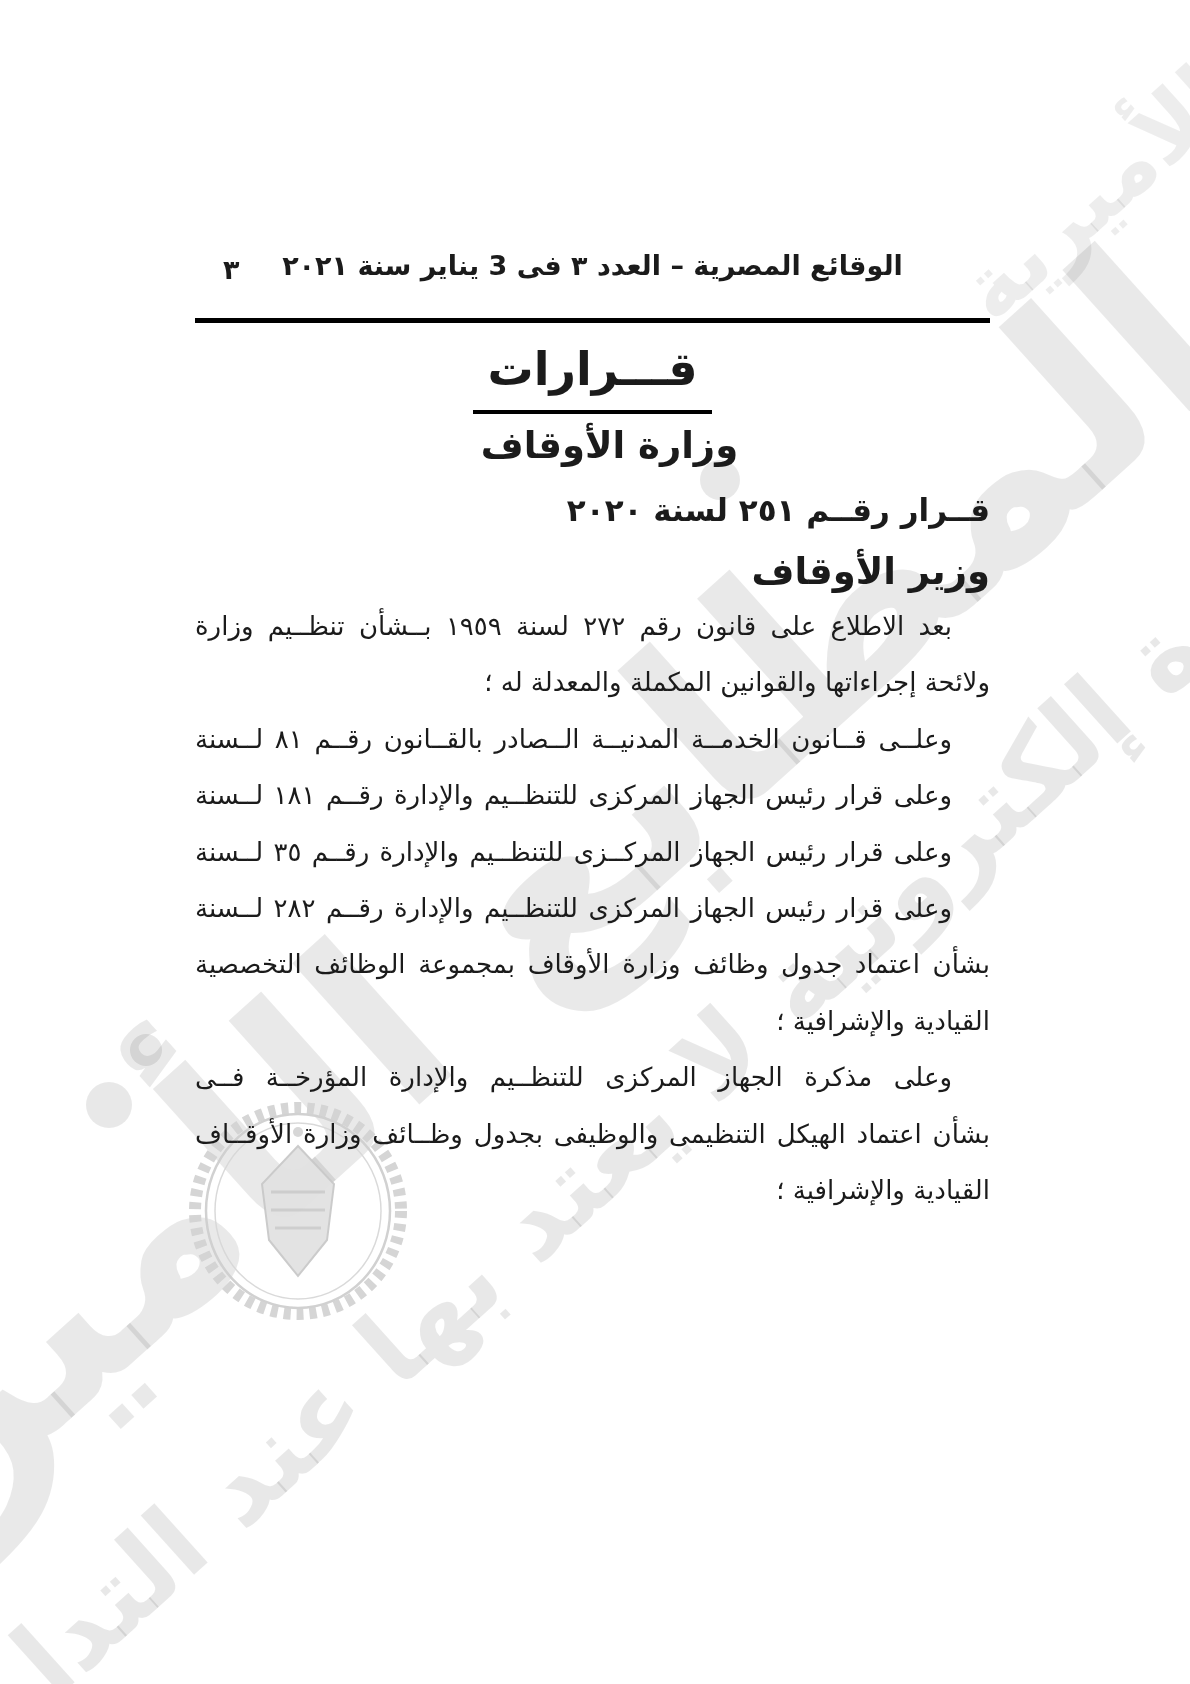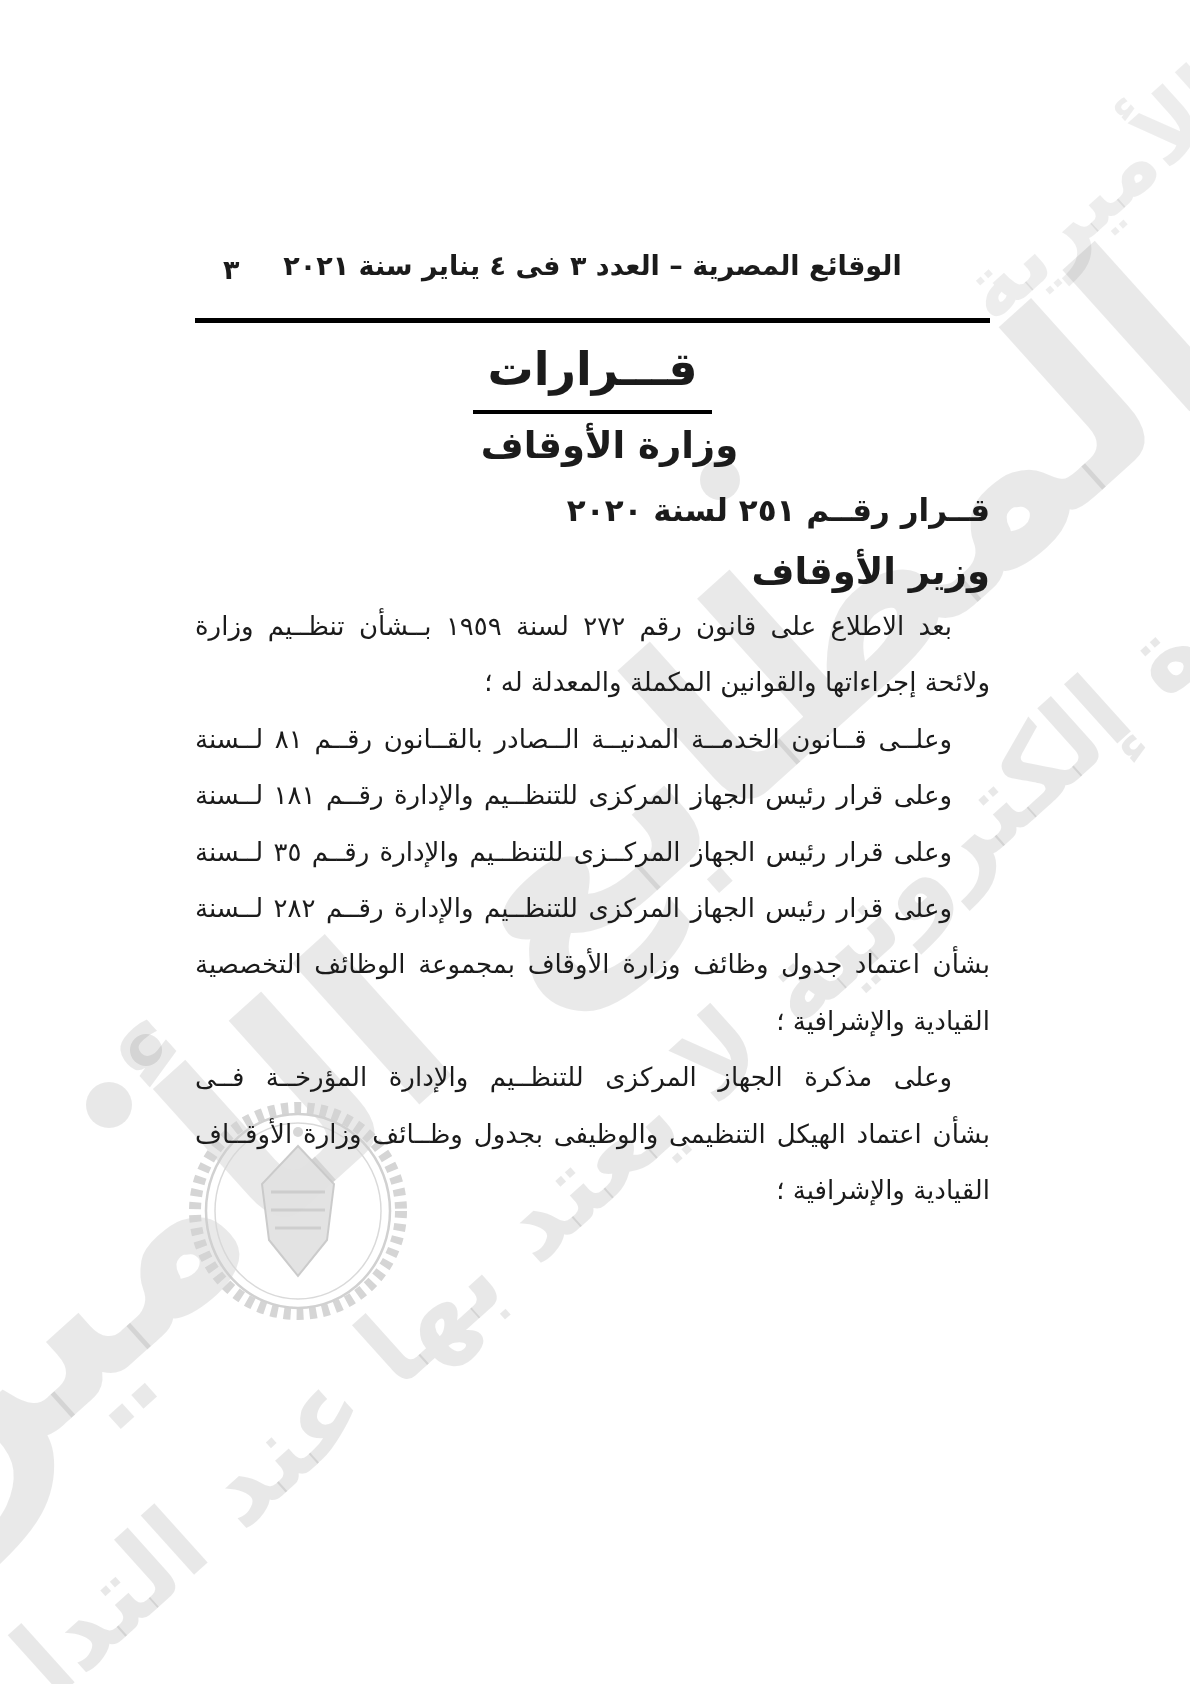--- a/index.html
+++ b/index.html
@@ -68,21 +68,21 @@
       <line x1="88" y1="122" x2="142" y2="122" stroke="#cccccc" stroke-width="3"></line>
       <line x1="92" y1="140" x2="138" y2="140" stroke="#cccccc" stroke-width="3"></line>
       <circle cx="115" cy="44" r="5" fill="#d5d5d5"></circle>
     </svg>
   </div>
 
   <div class="content">
 
     <div class="header-row">
       <span class="page-num">٣</span>
-      <span class="header-title">الوقائع المصرية – العدد ٣ فى ٤ يناير سنة ٢٠٢١</span>
+      <span class="header-title">الوقائع المصرية – العدد ٣ فى 3 يناير سنة ٢٠٢١</span>
     </div>
     <div class="header-rule"></div>
 
     <div class="section-title-row">
       <span class="section-title">قـــرارات</span>
     </div>
 
     <h2 class="ministry-title">وزارة الأوقاف</h2>
 
     <h3 class="decree-title">قــرار رقــم ٢٥١ لسنة ٢٠٢٠</h3>

